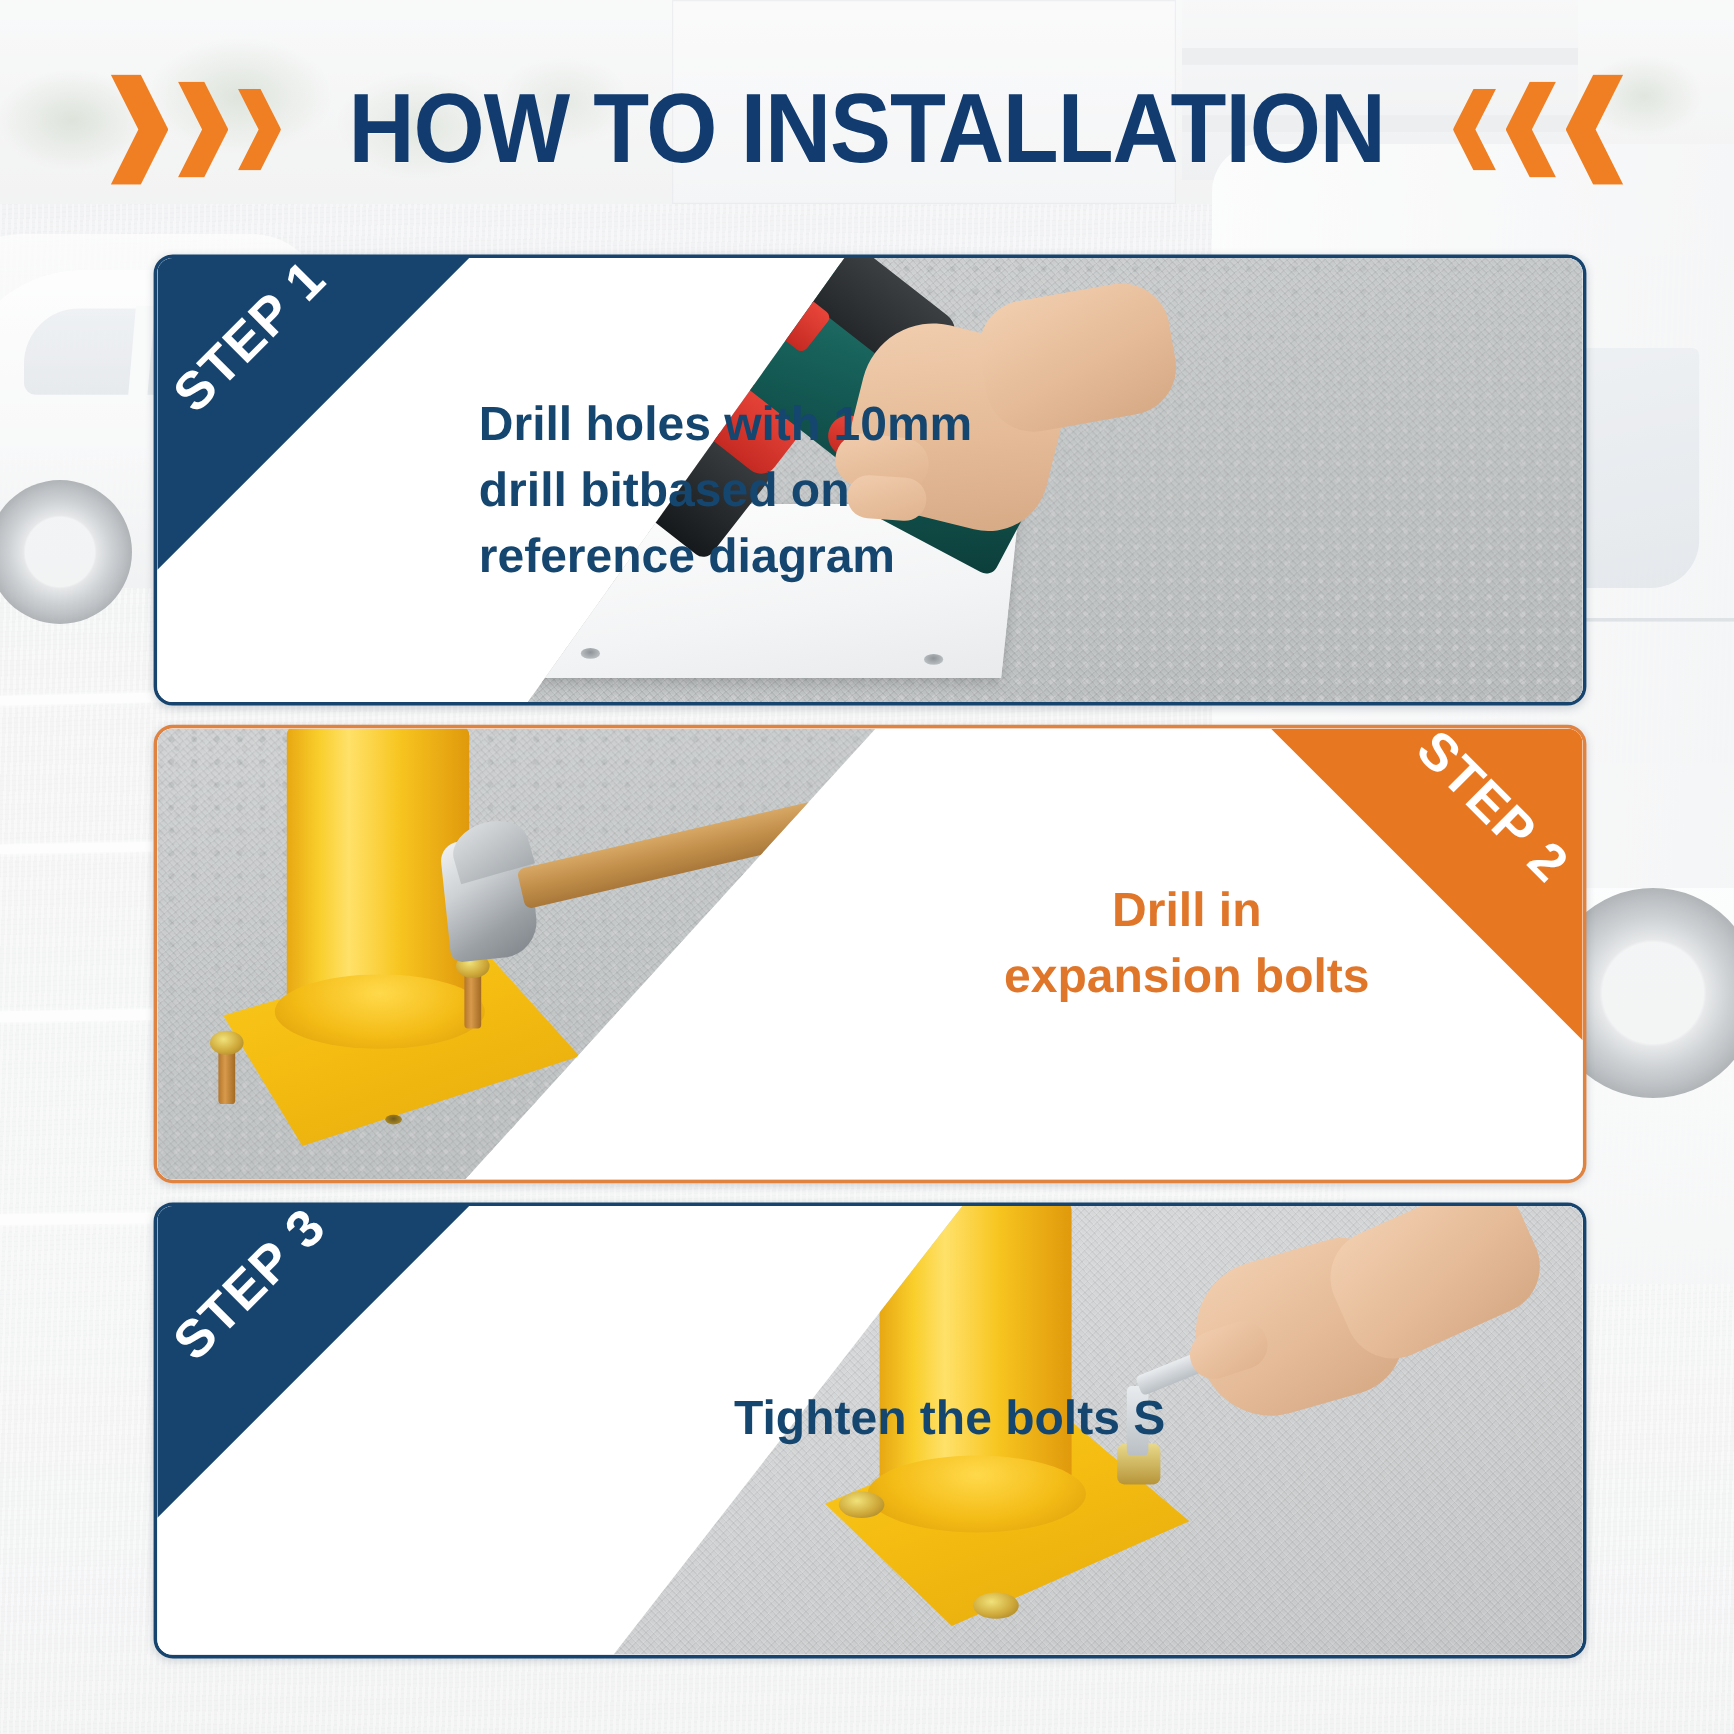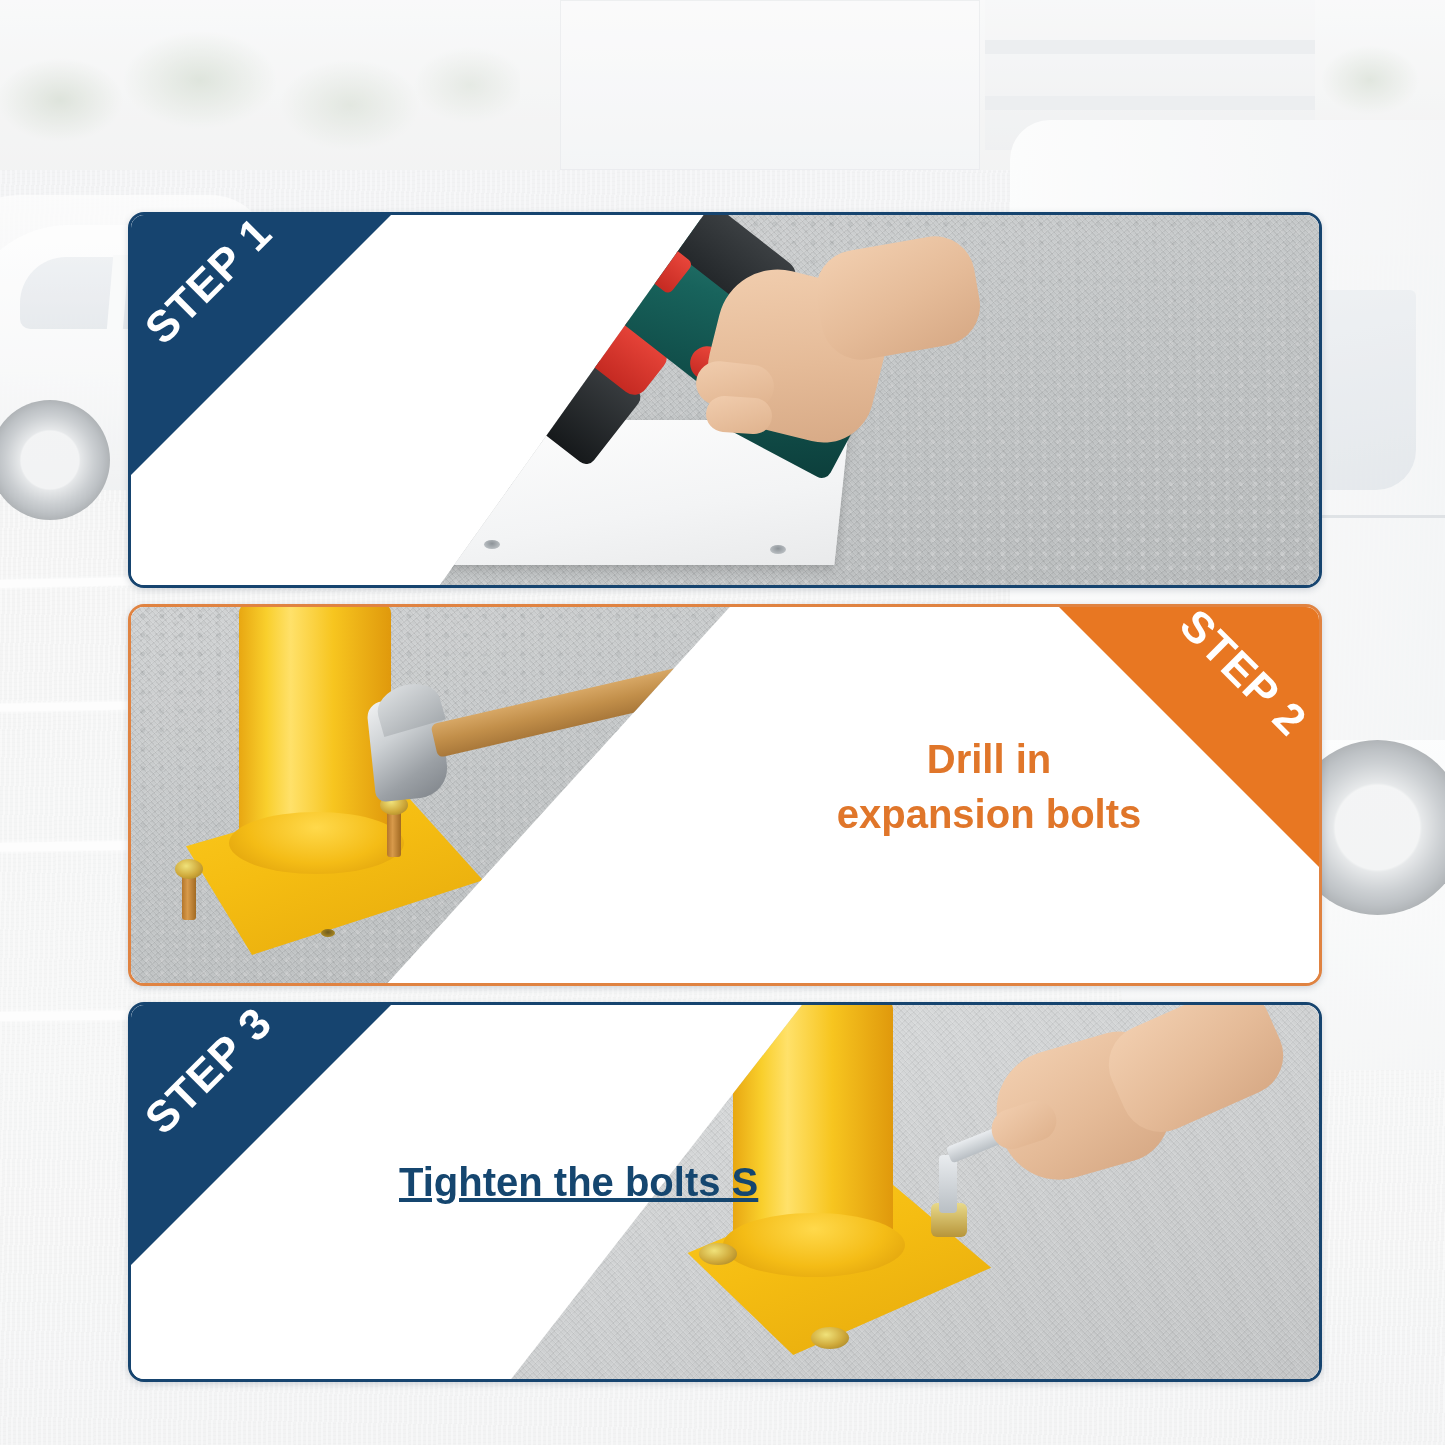--- a/index.html
+++ b/index.html
@@ -290,21 +290,21 @@
     font-size:40px;
     line-height:1.38;
     font-weight:700;
     white-space:pre-line;
   }
   .text-navy { color:#15466F; }
   .text-orange { color:#e0762a; }
 
   #text-1 { left:268px; top:112px; width:470px; text-align:left; }
   #text-2 { right:120px; top:125px; width:420px; text-align:center; }
-  #text-3 { left:268px; top:150px; width:560px; text-align:left;text-decoration:underline; }
+  #text-3 { left:280px; top:150px; width:560px; text-align:right; }
 
   
   .plate-white {
     position:absolute;
     background:linear-gradient(170deg,#fdfdfd 0%,#f3f4f5 60%,#e9eaeb 100%);
     box-shadow: 0 4px 10px rgba(0,0,0,.18);
   }
   .plate-hole {
     position:absolute;
     width:16px; height:9px;
@@ -434,20 +434,39 @@
     <div class="van-right">
       <div class="van-glass"></div>
       <div class="van-body-line"></div>
     </div>
     <div class="car-right-lower"></div>
     <div class="wheel" style="left:1290px; top:740px; width:175px; height:175px;"></div>
 
     <div class="bg-wash"></div>
   </div>
 
+  <div class="header">
+    <div class="chev-group">
+      <span class="chev chev-r chev-a"></span>
+      <span class="chev-gap"></span>
+      <span class="chev chev-r chev-b"></span>
+      <span class="chev-gap"></span>
+      <span class="chev chev-r chev-c"></span>
+    </div>
+
+    <div class="title">HOW TO INSTALLATION</div>
+
+    <div class="chev-group">
+      <span class="chev chev-l chev-c"></span>
+      <span class="chev-gap"></span>
+      <span class="chev chev-l chev-b"></span>
+      <span class="chev-gap"></span>
+      <span class="chev chev-l chev-a"></span>
+    </div>
+  </div>
 
   <div class="panel panel-navy" id="panel-1">
     <div class="panel-inner">
 
       <div class="photo photo-right-1">
         <div class="concrete"></div>
 
         <div class="plate-white" style="left:2px; top:205px; width:400px; height:145px; transform:skewX(-6deg);"></div>
         <div class="plate-hole" style="left:63px; top:222px;"></div>
         <div class="plate-hole" style="left:44px; top:325px;"></div>
@@ -470,20 +489,21 @@
         <div class="finger" style="left:256px; top:148px; width:78px; height:44px; transform:rotate(6deg);"></div>
         <div class="finger" style="left:266px; top:182px; width:66px; height:36px; transform:rotate(4deg);"></div>
         <div class="hand" style="left:378px; top:28px; width:160px; height:110px; transform:rotate(-10deg); border-radius:40px;"></div>
       </div>
 
       <div class="corner corner-tl">
         <div class="corner-fill fill-navy"></div>
         <div class="corner-label">STEP 1</div>
       </div>
 
+      <div class="step-text text-navy" id="text-1">Drill holes with 10mm drill bitbased on reference diagram</div>
     </div>
   </div>
 
   <div class="panel panel-orange" id="panel-2">
     <div class="panel-inner">
 
       <div class="photo photo-left-2">
         <div class="concrete"></div>
 
         <div class="base-plate" style="left:22px; top:178px; width:330px; height:170px; clip-path:polygon(10% 36%, 74% 0, 100% 56%, 30% 100%);"></div>

